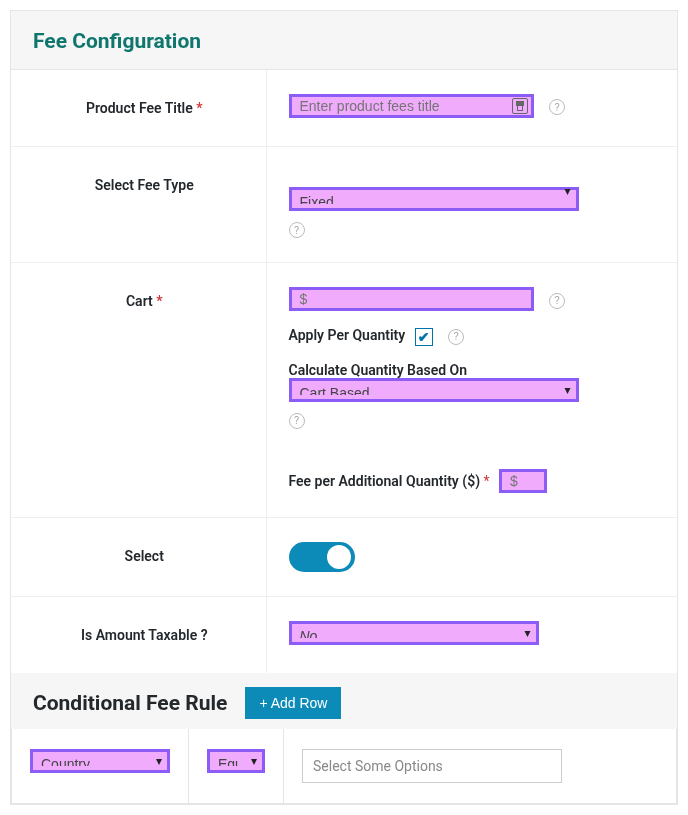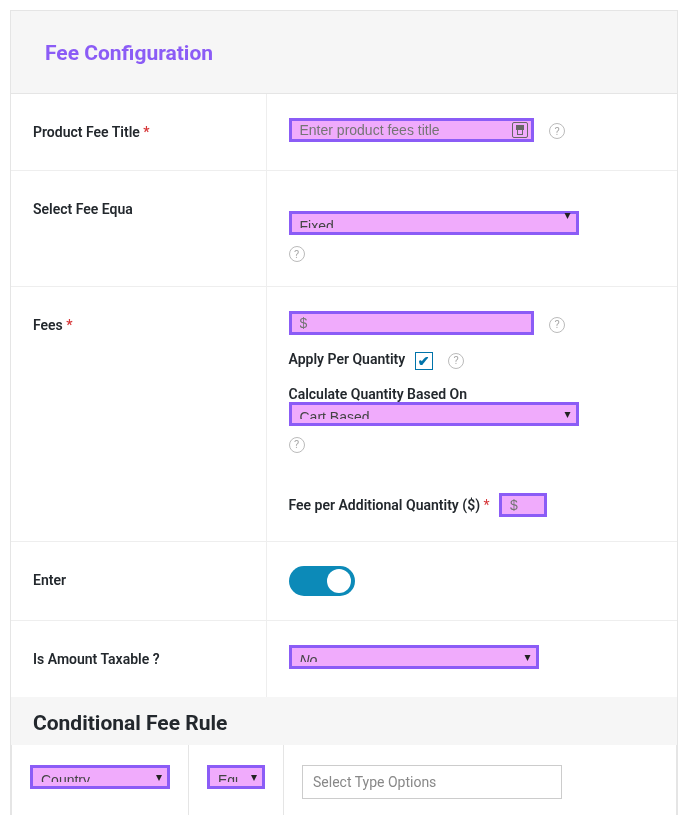--- a/index.html
+++ b/index.html
@@ -15,31 +15,31 @@
     width: 668px;
     border: 1px solid #e5e5e5;
     background: #fff;
   }
   .panel-header {
     background: #f6f6f6;
     padding: 18px 22px 16px 22px;
     border-bottom: 1px solid #e5e5e5;
   }
   .panel-header h2 {
-    margin: 12px;
+    margin: 0;
     font-size: 21px;
     font-weight: 700;
-    color: #8b5cf6;
+    color: #0f766e;
   }
   .form-table { width: 100%; border-collapse: collapse; }
   .form-table tr { border-bottom: 1px solid #eee; }
   .form-table th {
     width: 255px;
     vertical-align: top;
-    text-align: left;
+    text-align: center;
     padding: 30px 10px 30px 22px;
     font-weight: 600;
     font-size: 14px;
     background: #fff;
     border-right: 1px solid #eee;
   }
   .form-table td {
     vertical-align: top;
     padding: 24px 22px 24px 22px;
     background: #fff;
@@ -198,37 +198,37 @@
           <span class="rel">
             <input type="text" class="input-title" placeholder="Enter product fees title" style="">
             <span class="save-icon"></span>
           </span>
           <span class="help-icon">?</span>
         </td>
       </tr>
 
       <tr>
         <th>
-          <span>Select Fee Equa</span>
+          <span>Select Fee Type</span>
         </th>
         <td>
           <span class="select-wrap">
             <select class="select-feetype">
               <option>Fixed</option>
             </select>
           </span>
           <div class="inline-help-below">
             <span class="help-icon" style="margin-left:0">?</span>
           </div>
         </td>
       </tr>
 
       <tr>
         <th>
-          <span>Fees</span>
+          <span>Cart</span>
           <span class="req"> *</span>
         </th>
         <td>
           <input type="text" class="input-fees" placeholder="$" style="">
           <span class="help-icon">?</span>
 
           <div class="sub-row">
             <span class="sub-label">Apply Per Quantity</span>
             <span class="chk">✔</span>
             <span class="help-icon">?</span>
@@ -249,21 +249,21 @@
           <div class="sub-row" style="margin-top:40px">
             <span class="sub-label">Fee per Additional Quantity ($)</span>
             <span class="req"> *</span>
             <input type="text" class="input-feeaddl" placeholder="$" style="">
           </div>
         </td>
       </tr>
 
       <tr>
         <th>
-          <span>Enter</span>
+          <span>Select</span>
         </th>
         <td>
           <div class="toggle">
             <div class="knob"></div>
           </div>
         </td>
       </tr>
 
       <tr style="border-bottom:none">
         <th>
@@ -277,36 +277,37 @@
           </span>
         </td>
       </tr>
 
     </tbody>
   </table>
 
   <div class="cond-section">
     <div class="cond-header">
       <h2>Conditional Fee Rule</h2>
+      <button class="btn-addrow">+ Add Row</button>
     </div>
   </div>
 
   <div class="cond-row">
     <div class="cond-cell">
       <span class="select-wrap">
         <select class="select-cond-field">
           <option>Country</option>
         </select>
       </span>
     </div>
     <div class="cond-cell">
       <span class="select-wrap">
         <select class="select-cond-op">
           <option>Equa</option>
         </select>
       </span>
     </div>
     <div class="cond-cell">
-      <div class="multi-select">Select Type Options</div>
+      <div class="multi-select">Select Some Options</div>
     </div>
   </div>
 
 </div>
 
 </body></html>

